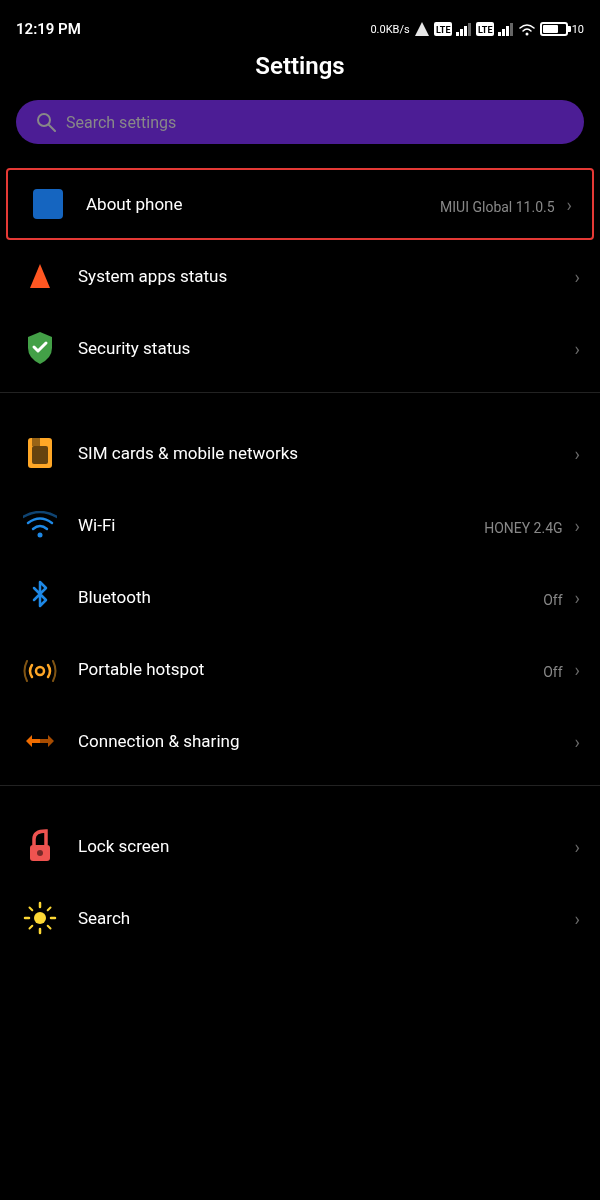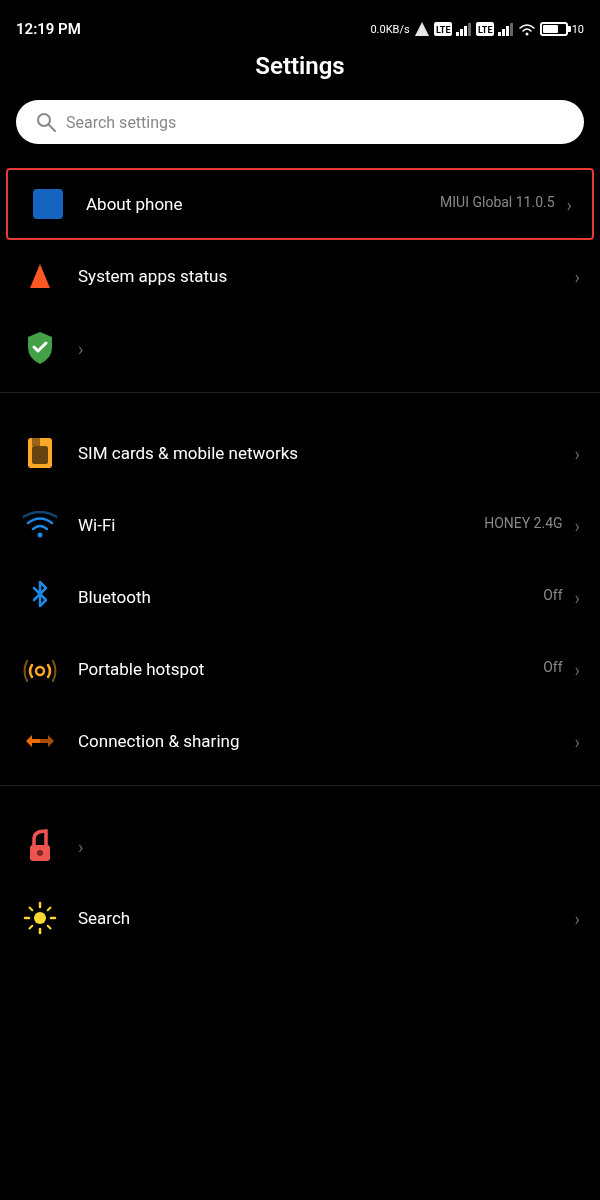--- a/index.html
+++ b/index.html
@@ -70,21 +70,21 @@
       text-align: center;
       font-size: 24px;
       font-weight: 600;
       padding: 16px 0 20px 0;
       color: #fff;
     }
 
     
     .search-bar {
       margin: 0 16px 24px 16px;
-      background: #ffffff;
+      background: #4c1d95;
       border-radius: 28px;
       display: flex;
       align-items: center;
       padding: 12px 20px;
       gap: 10px;
     }
     .search-icon-svg {
       color: #888;
       flex-shrink: 0;
     }
@@ -119,21 +119,21 @@
       display: flex;
       flex-direction: column;
     }
     .item-label {
       font-size: 17px;
       color: #fff;
       font-weight: 400;
     }
     .item-right {
       display: flex;
-      align-items: flex-start;
+      align-items: flex-end;
       gap: 8px;
     }
     .chevron {
       color: #666;
       font-size: 18px;
     }
 
     
     .divider {
       height: 1px;
@@ -240,20 +240,23 @@
   </div>
 </div>
 
 <div class="settings-item">
   <div class="item-icon">
     <svg width="32" height="36" viewBox="0 0 32 36">
       <path d="M16 2 L28 7 L28 18 Q28 28 16 34 Q4 28 4 18 L4 7 Z" fill="#43A047"></path>
       <path d="M10 17 L14 21 L22 13" stroke="#fff" stroke-width="3" fill="none" stroke-linecap="round" stroke-linejoin="round"></path>
     </svg>
   </div>
+  <div class="item-content">
+    <span class="item-label">Security status</span>
+  </div>
   <div class="item-right">
     <span class="chevron">›</span>
   </div>
 </div>
 
 <div class="divider"></div>
 <div style="height: 16px;"></div>
 
 <div class="settings-item">
   <div class="item-icon">
@@ -342,20 +345,23 @@
 <div class="divider"></div>
 <div style="height: 16px;"></div>
 
 <div class="settings-item">
   <div class="item-icon">
     <svg width="28" height="34" viewBox="0 0 28 34">
       <rect x="4" y="16" width="20" height="16" rx="3" fill="#EF5350"></rect>
       <path d="M8 16 L8 10 Q8 2 20 2 Q20 8 20 16" stroke="#EF5350" stroke-width="3.5" fill="none" stroke-linecap="round"></path>
       <circle cx="14" cy="24" r="3" fill="#000" opacity="0.5"></circle>
     </svg>
+  </div>
+  <div class="item-content">
+    <span class="item-label">Lock screen</span>
   </div>
   <div class="item-right">
     <span class="chevron">›</span>
   </div>
 </div>
 
 <div class="settings-item">
   <div class="item-icon">
     <svg width="34" height="34" viewBox="0 0 34 34">
       <circle cx="17" cy="17" r="6" fill="#FDD835"></circle>

